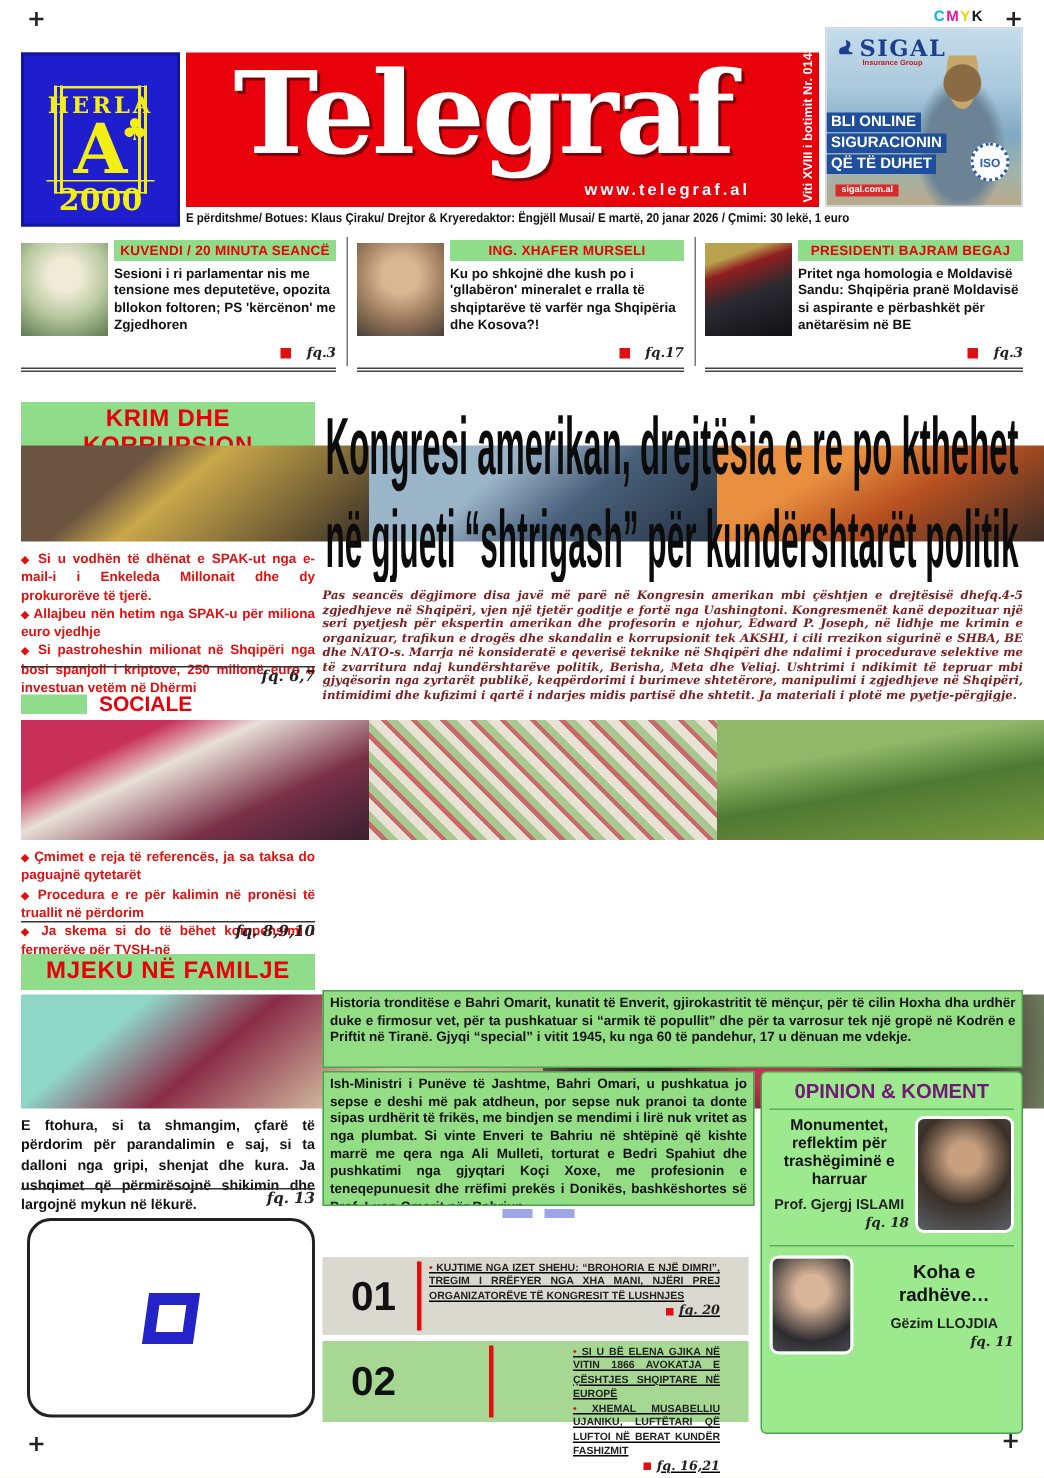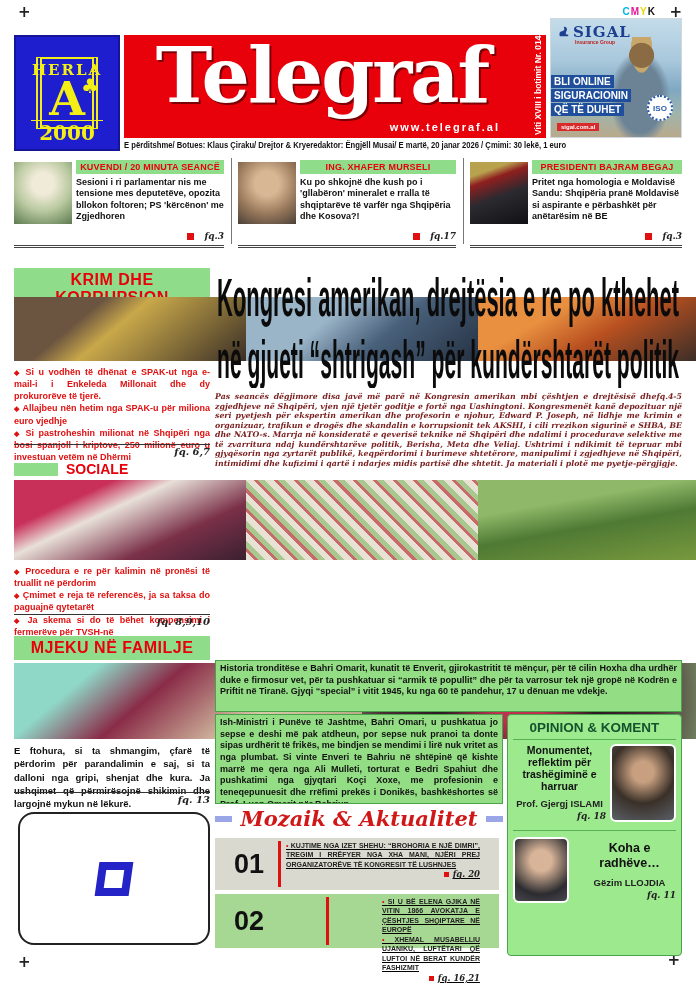--- a/index.html
+++ b/index.html
@@ -81,21 +81,21 @@
   .historia { position:absolute; left:215px; top:482px; width:467px; height:176px; border:2px solid #e8000b; background:#fff; }
   .historia-title-svg text { font-family:"Liberation Sans", sans-serif; font-weight:700; fill:#e8000b; }
   .historia-strip { display:flex; height:108px; width:100%; }
   .speciale { position:absolute; left:110px; bottom:8px; background:#fff; border:2px dashed #e8000b; color:#e8000b; font:700 13px "Liberation Sans", sans-serif; padding:2px 10px; letter-spacing:0.5px; }
   .historia-pg { position:absolute; right:3px; bottom:3px; background:#e8000b; color:#ffd94d; font:italic 700 10px "DejaVu Serif", serif; padding:1px 5px; }
 
   .hbody-top { position:absolute; left:215px; top:660px; width:467px; height:52px; background:#93de84; border:1px solid #4aa34a; font:700 9px "Liberation Sans", sans-serif; color:#111; line-height:1.3; text-align:justify; padding:2px 4px; overflow:hidden; }
   .hbody-rest { position:absolute; left:215px; top:714px; width:288px; height:90px; background:#93de84; border:1px solid #4aa34a; font:700 9px "Liberation Sans", sans-serif; color:#111; line-height:1.3; text-align:justify; padding:2px 4px; overflow:hidden; }
 
   .opinion { position:absolute; left:507px; top:714px; width:175px; height:242px; background:#9ce98e; border:1px solid #4aa34a; border-radius:4px; padding:3px 5px; }
-  .op-header { text-align:center; color:#14532d; font:700 13.5px "Liberation Sans", sans-serif; padding:2px 0 4px; }
+  .op-header { text-align:center; color:#701a75; font:700 13.5px "Liberation Sans", sans-serif; padding:2px 0 4px; }
   .op-item1 { display:flex; gap:4px; border-top:1px solid #56b056; padding-top:4px; }
   .op1-col { flex:1; text-align:center; }
   .op1-title { font:700 10.5px "Liberation Sans", sans-serif; color:#111; line-height:1.15; }
   .op-author { font:700 9.5px "Liberation Sans", sans-serif; color:#222; margin-top:6px; }
   .op-pg { font:italic 700 9px "DejaVu Serif", serif; color:#222; text-align:right; margin-top:2px; }
   .op-photo { width:66px; height:78px; border:2px solid #fff; border-radius:6px; flex:none; }
   .op-item2 { display:flex; gap:14px; border-top:1px solid #56b056; margin-top:8px; padding-top:6px; }
   .op2-photo { width:56px; height:66px; border:2px solid #fff; border-radius:6px; flex:none; }
   .op2-col { flex:1; text-align:center; }
   .op2-title { font:700 12.5px "Liberation Sans", sans-serif; color:#111; line-height:1.2; margin-top:4px; }
@@ -203,22 +203,22 @@
   <div class="sb sociale-head" style="top:461px;">
     <span class="sociale-block"></span>
     <span class="sociale-title">SOCIALE</span>
   </div>
   <div class="sb strip" style="top:480px; height:80px;">
     <div style="background:linear-gradient(155deg,#c8305a 0 25%, #e8e0d8 40%, #7a3048 70%, #3a2030 100%);"></div>
     <div style="background:repeating-linear-gradient(45deg,#e8e2d4 0 6px, #c86a6a 6px 9px, #a8c890 9px 14px);"></div>
     <div style="background:linear-gradient(170deg,#8fb868 0 30%, #4f7a34 55%, #7a9a3e 100%);"></div>
   </div>
   <div class="sb bullets" style="top:565px;">
+    <p>Çmimet e reja të referencës, ja sa taksa do paguajnë qytetarët</p>
     <p>Procedura e re për kalimin në pronësi të truallit në përdorim</p>
-    <p>Çmimet e reja të referencës, ja sa taksa do paguajnë qytetarët</p>
     <p>Ja skema si do të bëhet kompensimi i fermerëve për TVSH-në</p>
   </div>
   <div class="sb pgrow" style="top:610px;">fq. 8,9,10</div>
 
   <div class="sb sb-header" style="top:636px;">MJEKU NË FAMILJE</div>
   <div class="sb strip" style="top:663px; height:76px;">
     <div style="background:linear-gradient(140deg,#8fd8c8 0 20%, #8a2c48 40%, #d8c8a8 70%, #b0a080 100%);"></div>
     <div style="background:radial-gradient(circle at 45% 45%, #c03050 0 14%, #2a1a22 40%, #4a2a35 70%, #7a9a6a 100%);"></div>
   </div>
   <div class="sb mjeku-body" style="top:744px;">E ftohura, si ta shmangim, çfarë të përdorim për parandalimin e saj, si ta dalloni nga gripi, shenjat dhe kura. Ja ushqimet që përmirësojnë shikimin dhe largojnë mykun në lëkurë.</div>
@@ -257,21 +257,20 @@
       <div class="op2-col">
         <div class="op2-title">Koha e radhëve…</div>
         <div class="op-author">Gëzim LLOJDIA</div>
         <div class="op-pg">fq. 11</div>
       </div>
     </div>
   </div>
 
   <div class="mozaik-title">
     <span class="mz-dash"></span>
-    <span class="mz-text">Mozaik &amp; Aktualitet</span>
     <span class="mz-dash"></span>
   </div>
 
   <div class="mz-item mz1">
     <div class="mz-num">01</div>
     <div class="mz-bar"></div>
     <div class="mz-col">
       <div class="mz-line">KUJTIME NGA IZET SHEHU: “BROHORIA E NJË DIMRI”, TREGIM I RRËFYER NGA XHA MANI, NJËRI PREJ ORGANIZATORËVE TË KONGRESIT TË LUSHNJES</div>
       <div class="mz-pg"><span class="sq"></span><span>fq. 20</span></div>
     </div>

